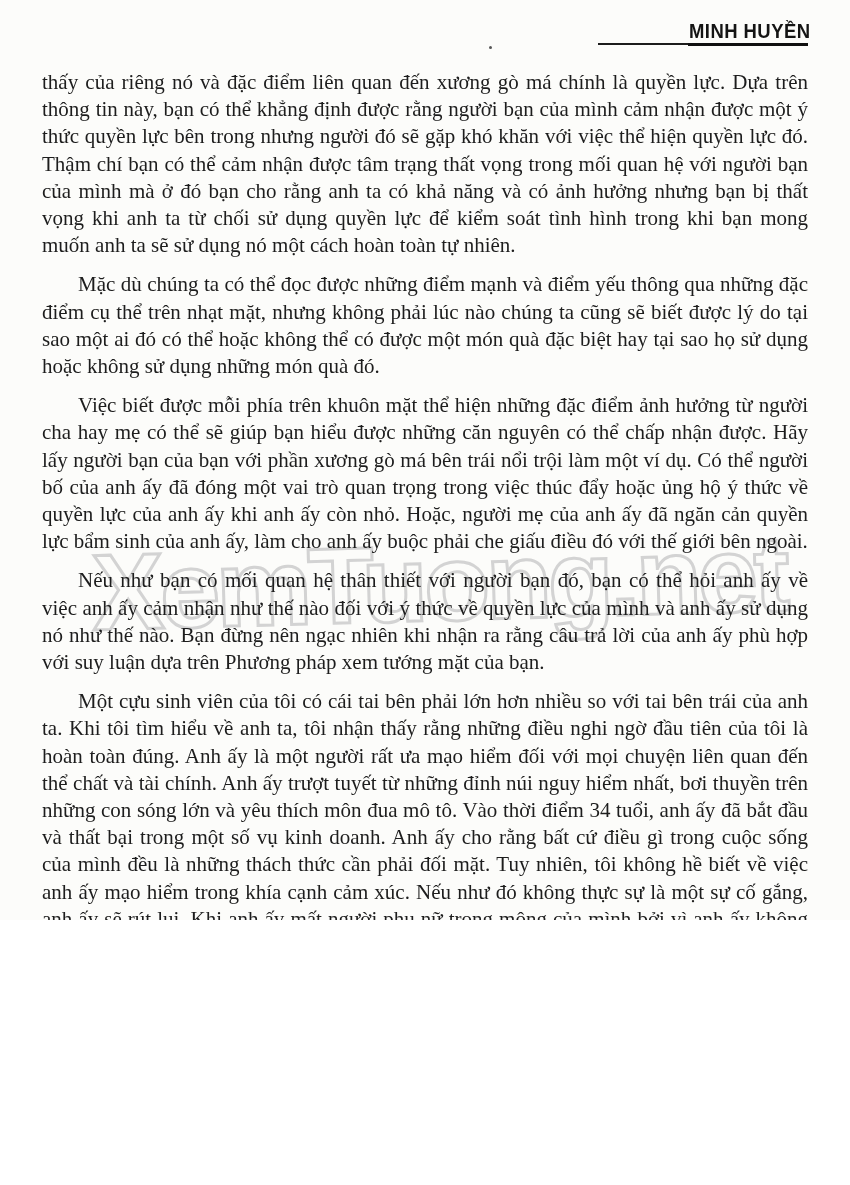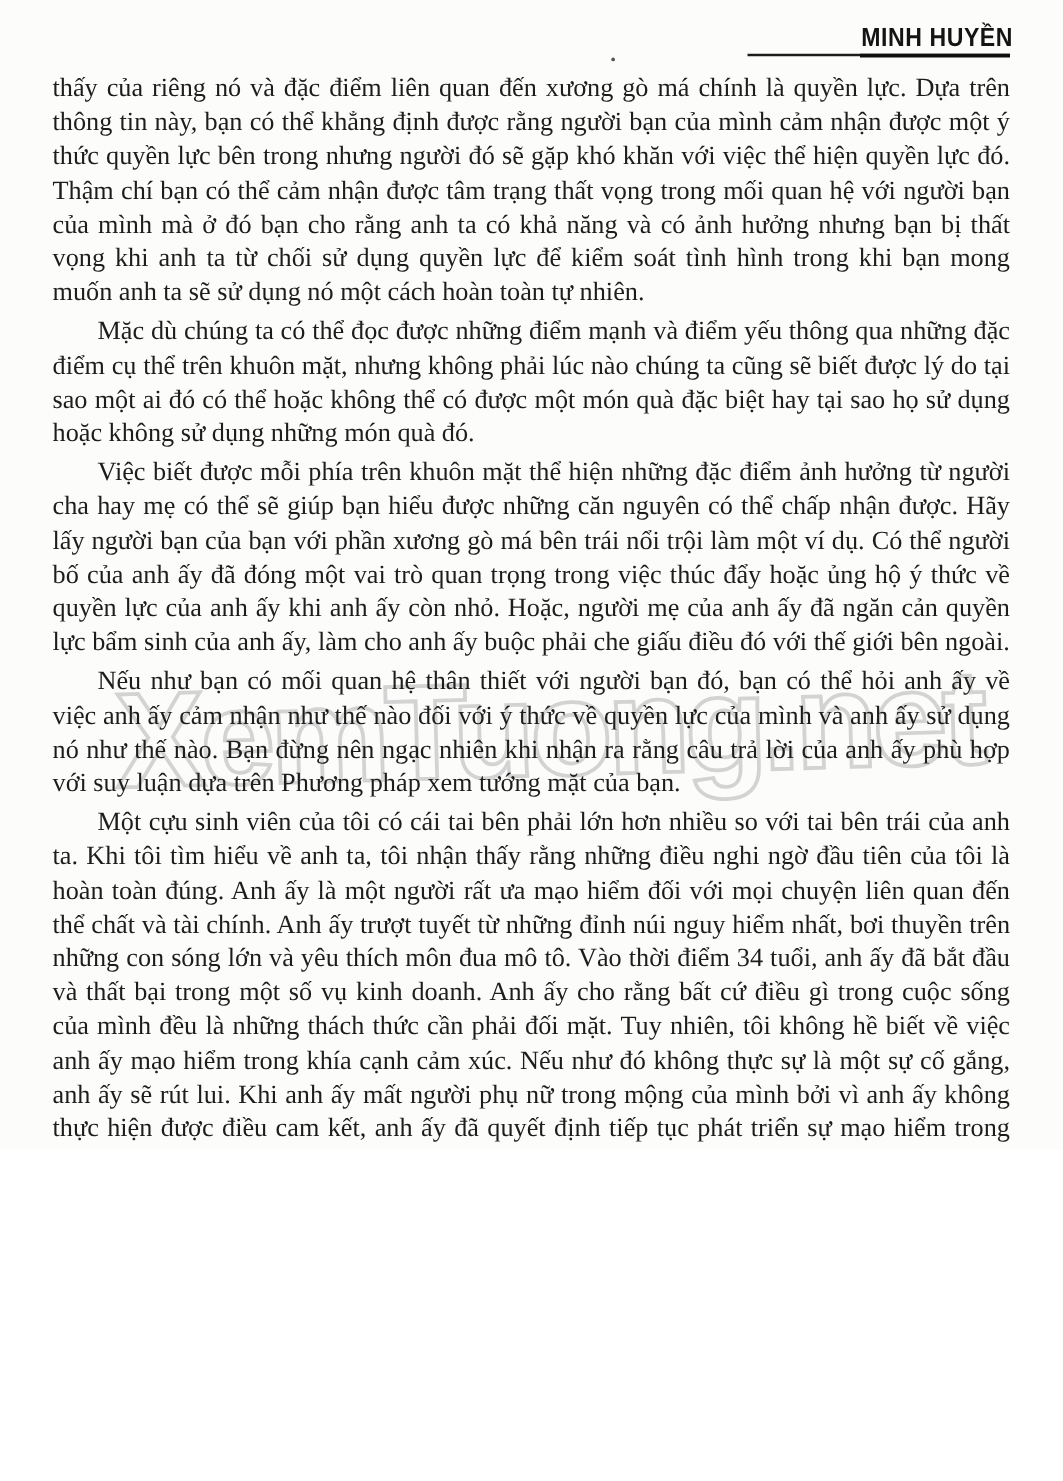--- a/index.html
+++ b/index.html
@@ -85,21 +85,21 @@
     left: 42px;
     top: 57px;
     width: 766px;
     font-size: 21px;
     line-height: 27.2px;
     text-align: justify;
     color: #1d1d1d;
     z-index: 2;
   }
   .body-text p {
-    margin: 0 0 4px 0;
+    margin: 12px 0 4px 0;
     text-indent: 36px;
   }
   .body-text p.no-indent { text-indent: 0; }
   .body-text p.continues { text-align-last: justify; }
 
   
   .footer {
     position: absolute;
     left: 0;
     top: 1142px;
@@ -137,21 +137,21 @@
 
   <div class="header-rule-thin"></div>
   <div class="header-rule-thick"></div>
   <div class="header-title">MINH HUYỀN</div>
   <div class="speck"></div>
 
   <div class="watermark">XemTuong.net</div>
 
   <div class="body-text">
     <p class="no-indent">thấy của riêng nó và đặc điểm liên quan đến xương gò má chính là quyền lực. Dựa trên thông tin này, bạn có thể khẳng định được rằng người bạn của mình cảm nhận được một ý thức quyền lực bên trong nhưng người đó sẽ gặp khó khăn với việc thể hiện quyền lực đó. Thậm chí bạn có thể cảm nhận được tâm trạng thất vọng trong mối quan hệ với người bạn của mình mà ở đó bạn cho rằng anh ta có khả năng và có ảnh hưởng nhưng bạn bị thất vọng khi anh ta từ chối sử dụng quyền lực để kiểm soát tình hình trong khi bạn mong muốn anh ta sẽ sử dụng nó một cách hoàn toàn tự nhiên.</p>
-    <p>Mặc dù chúng ta có thể đọc được những điểm mạnh và điểm yếu thông qua những đặc điểm cụ thể trên khuôn mặt, nhưng không phải lúc nào chúng ta cũng sẽ biết được lý do tại sao một ai đó có thể hoặc không thể có được một món quà đặc biệt hay tại sao họ sử dụng hoặc không sử dụng những món quà đó.</p>
+    <p>Mặc dù chúng ta có thể đọc được những điểm mạnh và điểm yếu thông qua những đặc điểm cụ thể trên nhạt mặt, nhưng không phải lúc nào chúng ta cũng sẽ biết được lý do tại sao một ai đó có thể hoặc không thể có được một món quà đặc biệt hay tại sao họ sử dụng hoặc không sử dụng những món quà đó.</p>
     <p>Việc biết được mỗi phía trên khuôn mặt thể hiện những đặc điểm ảnh hưởng từ người cha hay mẹ có thể sẽ giúp bạn hiểu được những căn nguyên có thể chấp nhận được. Hãy lấy người bạn của bạn với phần xương gò má bên trái nổi trội làm một ví dụ. Có thể người bố của anh ấy đã đóng một vai trò quan trọng trong việc thúc đẩy hoặc ủng hộ ý thức về quyền lực của anh ấy khi anh ấy còn nhỏ. Hoặc, người mẹ của anh ấy đã ngăn cản quyền lực bẩm sinh của anh ấy, làm cho anh ấy buộc phải che giấu điều đó với thế giới bên ngoài.</p>
     <p>Nếu như bạn có mối quan hệ thân thiết với người bạn đó, bạn có thể hỏi anh ấy về việc anh ấy cảm nhận như thế nào đối với ý thức về quyền lực của mình và anh ấy sử dụng nó như thế nào. Bạn đừng nên ngạc nhiên khi nhận ra rằng câu trả lời của anh ấy phù hợp với suy luận dựa trên Phương pháp xem tướng mặt của bạn.</p>
     <p class="continues">Một cựu sinh viên của tôi có cái tai bên phải lớn hơn nhiều so với tai bên trái của anh ta. Khi tôi tìm hiểu về anh ta, tôi nhận thấy rằng những điều nghi ngờ đầu tiên của tôi là hoàn toàn đúng. Anh ấy là một người rất ưa mạo hiểm đối với mọi chuyện liên quan đến thể chất và tài chính. Anh ấy trượt tuyết từ những đỉnh núi nguy hiểm nhất, bơi thuyền trên những con sóng lớn và yêu thích môn đua mô tô. Vào thời điểm 34 tuổi, anh ấy đã bắt đầu và thất bại trong một số vụ kinh doanh. Anh ấy cho rằng bất cứ điều gì trong cuộc sống của mình đều là những thách thức cần phải đối mặt. Tuy nhiên, tôi không hề biết về việc anh ấy mạo hiểm trong khía cạnh cảm xúc. Nếu như đó không thực sự là một sự cố gắng, anh ấy sẽ rút lui. Khi anh ấy mất người phụ nữ trong mộng của mình bởi vì anh ấy không thực hiện được điều cam kết, anh ấy đã quyết định tiếp tục phát triển sự mạo hiểm trong cảm xúc của mình. Làm như vậy là anh ấy đã tiến gần hơn đến niềm tin của người cha mình, đó là “người đàn ông đích thực không nhượng bộ những tình cảm của mình”. Tôi sẽ không nói rằng anh ấy trở nên nồng ấm và mờ nhạt, nhưng anh ấy đã thực hiện một sự cố gắng chân thật để nhận ra những tình cảm của mình. Anh ấy cố gắng cảm nhận đến mức sâu sắc nhất mà anh ấy có thể trong vấn đề này. Vẫn thú</p>
   </div>
 
   <div class="footer">
     <span class="footer-inner">Qúy vị hãy vào trang chủ XemTuong.net để xem thêm nhiều mục hay khác</span>
   </div>
 
   <div class="page-number">153</div>

